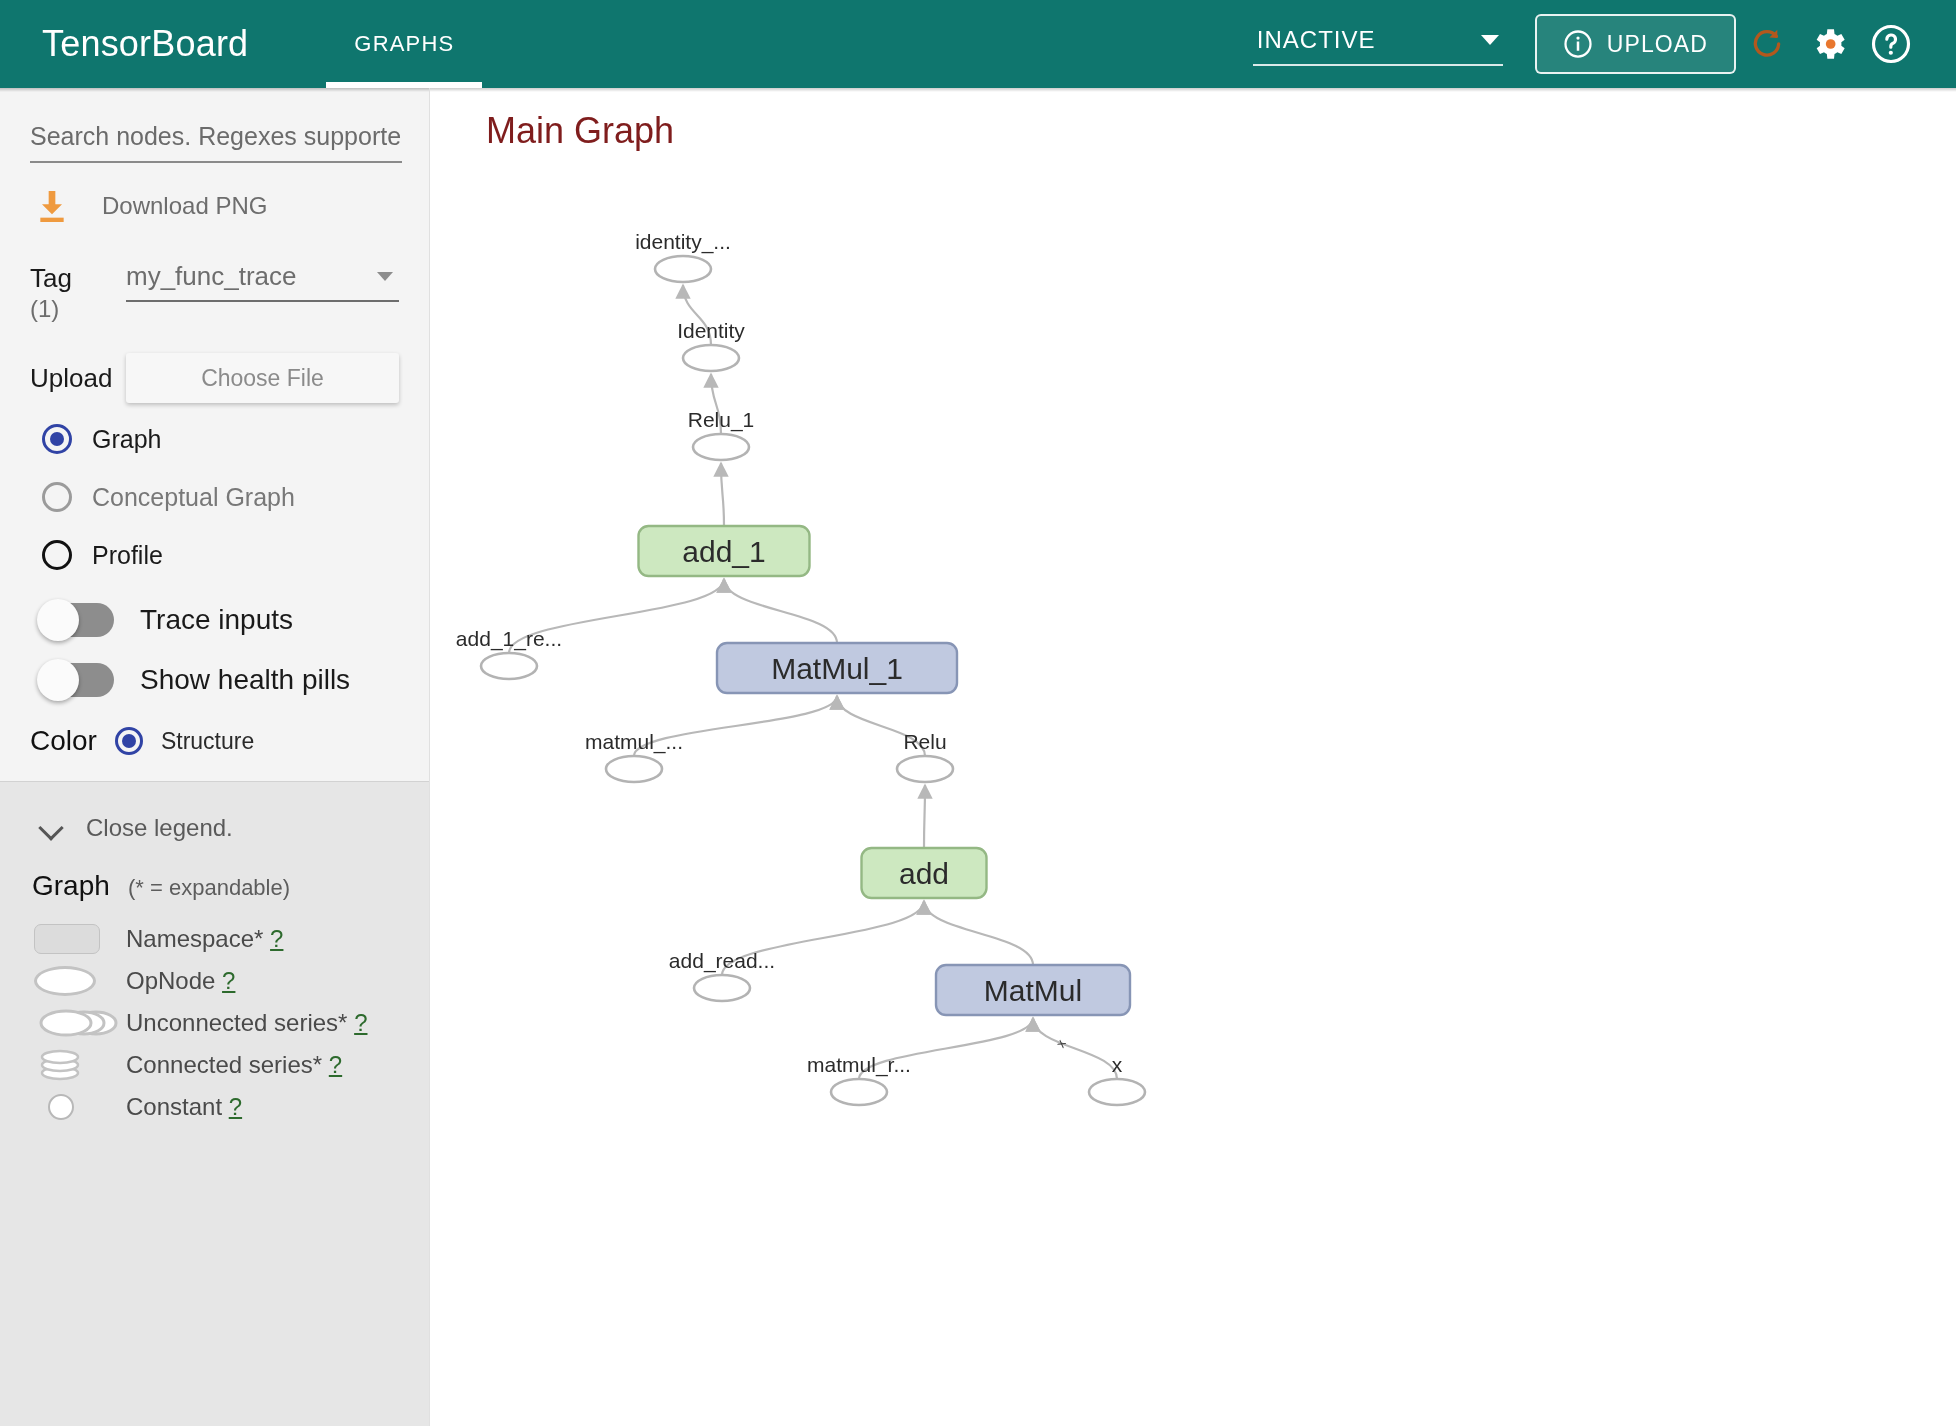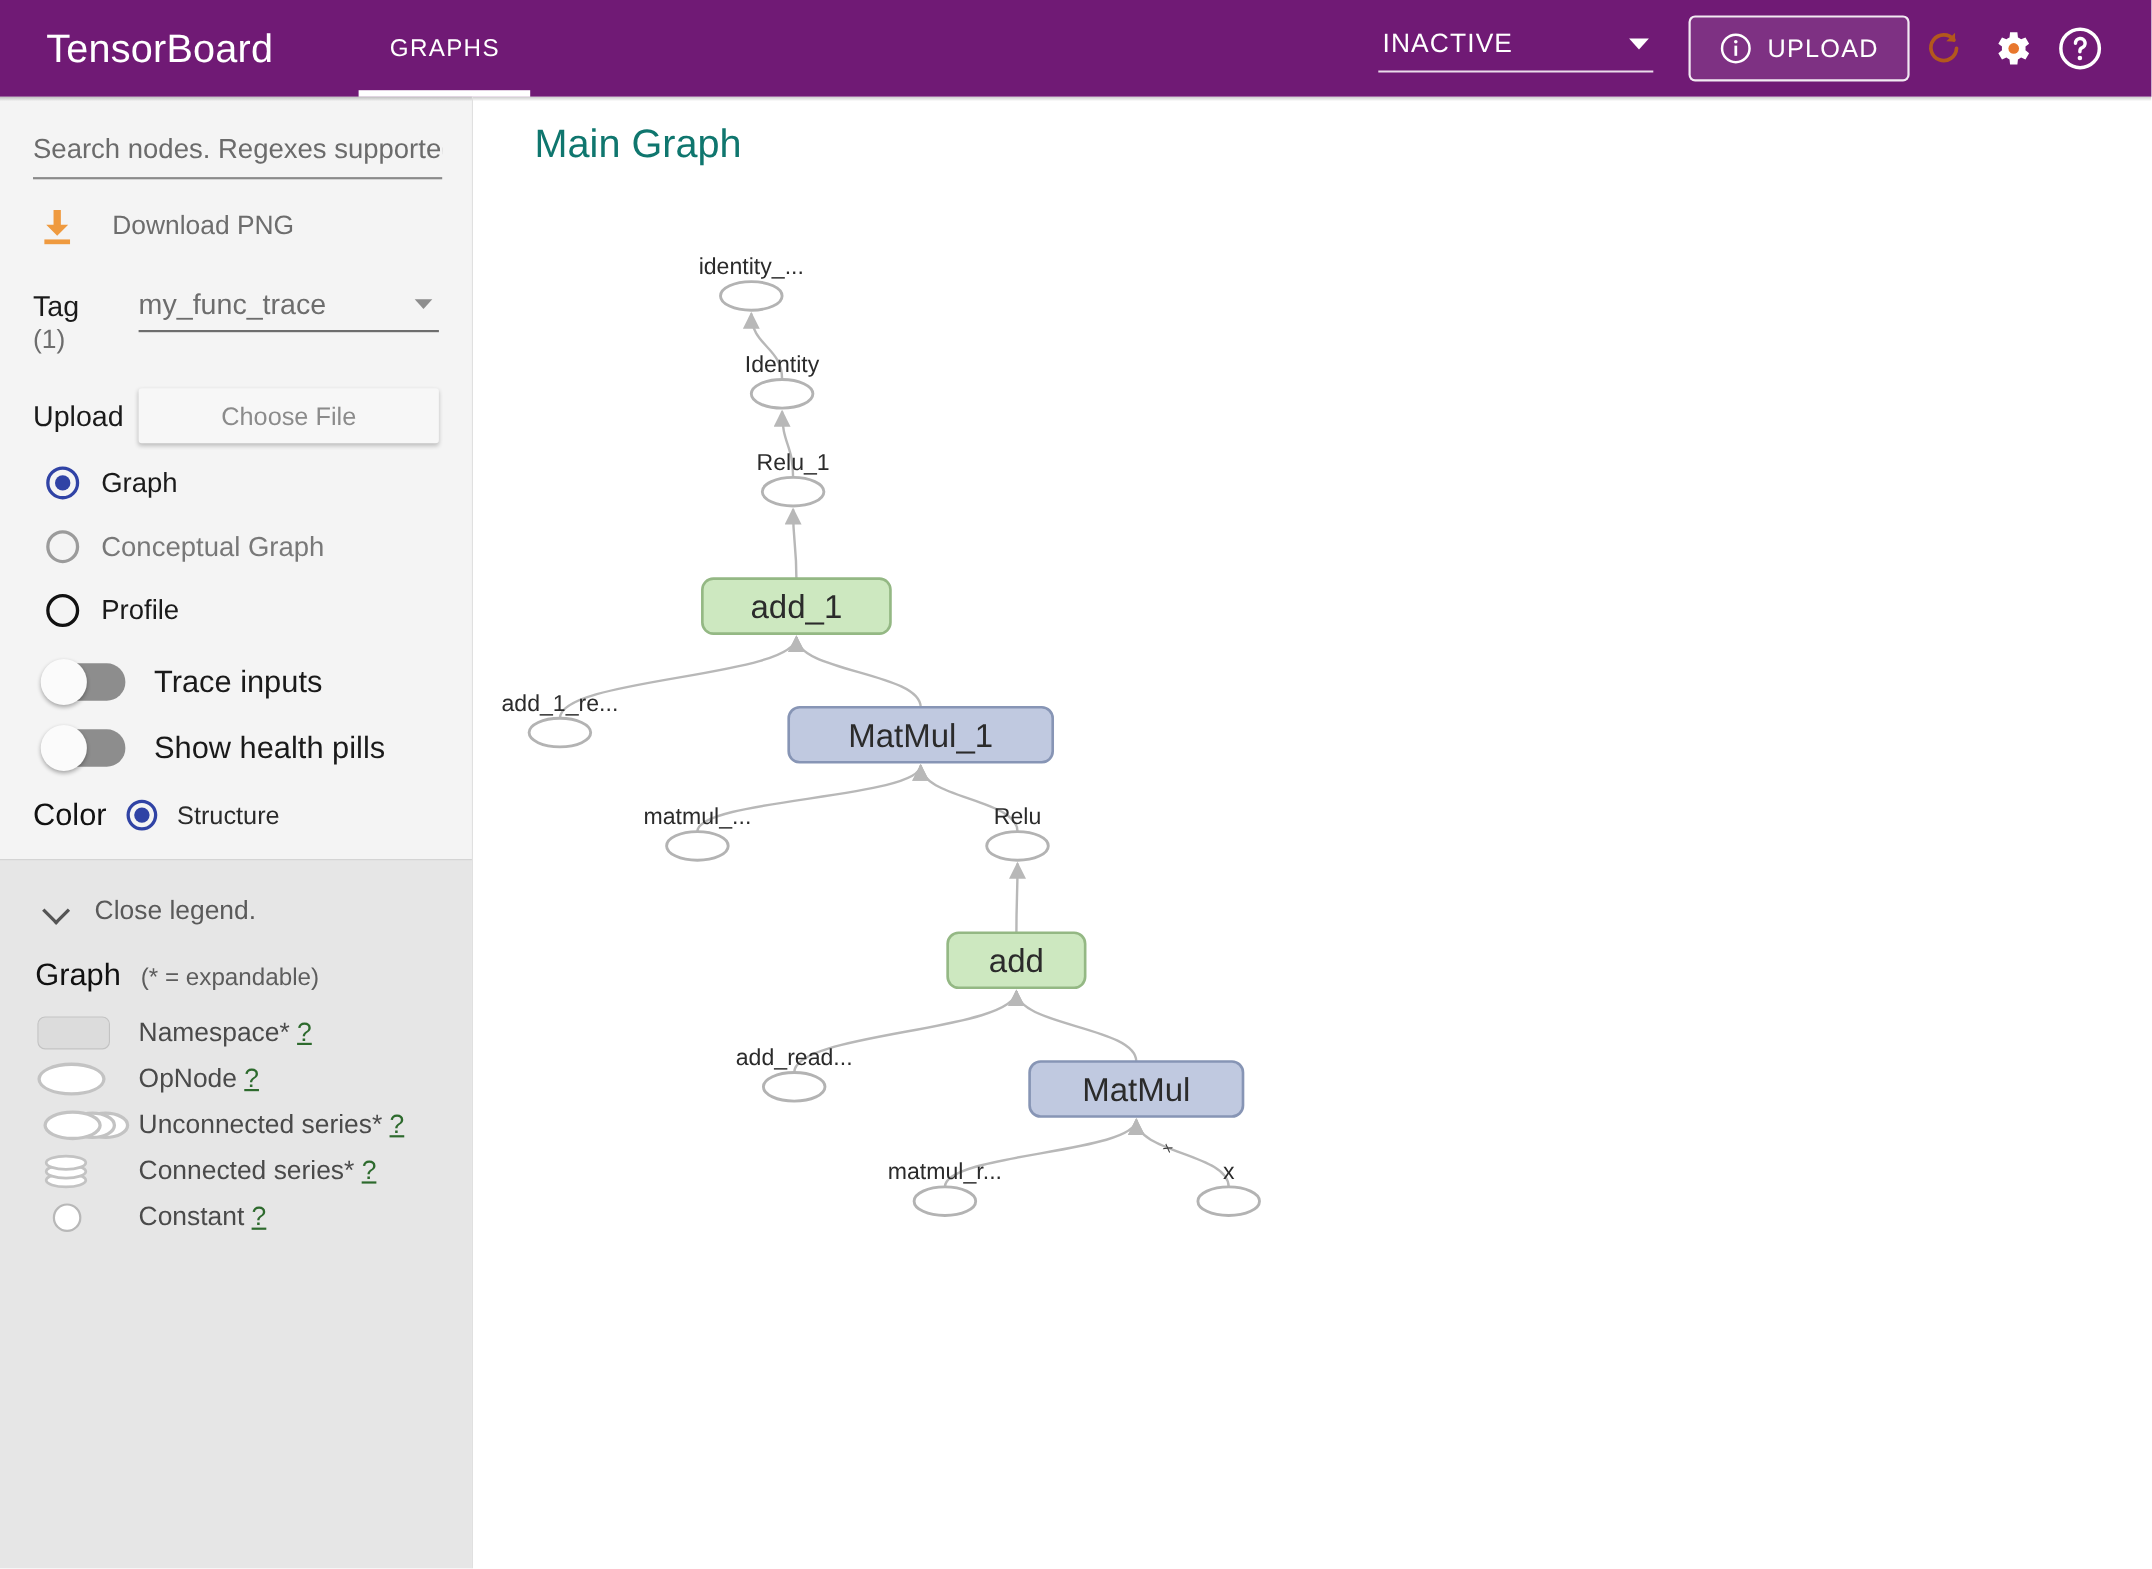--- a/index.html
+++ b/index.html
@@ -6,21 +6,21 @@
   html, body {
     width: 1956px; height: 1426px;
     font-family: "Liberation Sans", sans-serif;
     background: #ffffff;
     overflow: hidden;
   }
 
   
   .header {
     height: 88px;
-    background: #701a75;
+    background: #0f766e;
     display: flex;
     align-items: center;
     position: relative;
     flex-shrink: 0;
   }
   .brand {
     color: #fff;
     font-size: 36px;
     letter-spacing: 0.2px;
     margin-left: 42px;
@@ -287,21 +287,21 @@
   .canvas::before {
     content:"";
     position:absolute; top:0; left:0; right:0; height:4px;
     background: linear-gradient(to bottom, rgba(0,0,0,0.20), rgba(0,0,0,0));
     z-index: 5;
   }
   .graph-title {
     position: absolute;
     left: 56px; top: 22px;
     font-size: 36px;
-    color: #0f766e;
+    color: #7f1d1d;
   }
   .graph-svg { position: absolute; inset: 0; }
 
   .node-label-op { font-size: 21px; fill: #2b2b2b; font-family: "Liberation Sans", sans-serif; }
   .node-label-box { font-size: 30px; fill: #2b2b2b; font-family: "Liberation Sans", sans-serif; }
   .edge-label { font-size: 13px; fill: #3a3a3a; font-family: "Liberation Sans", sans-serif; }
 </style>
 </head>
 <body>
 

